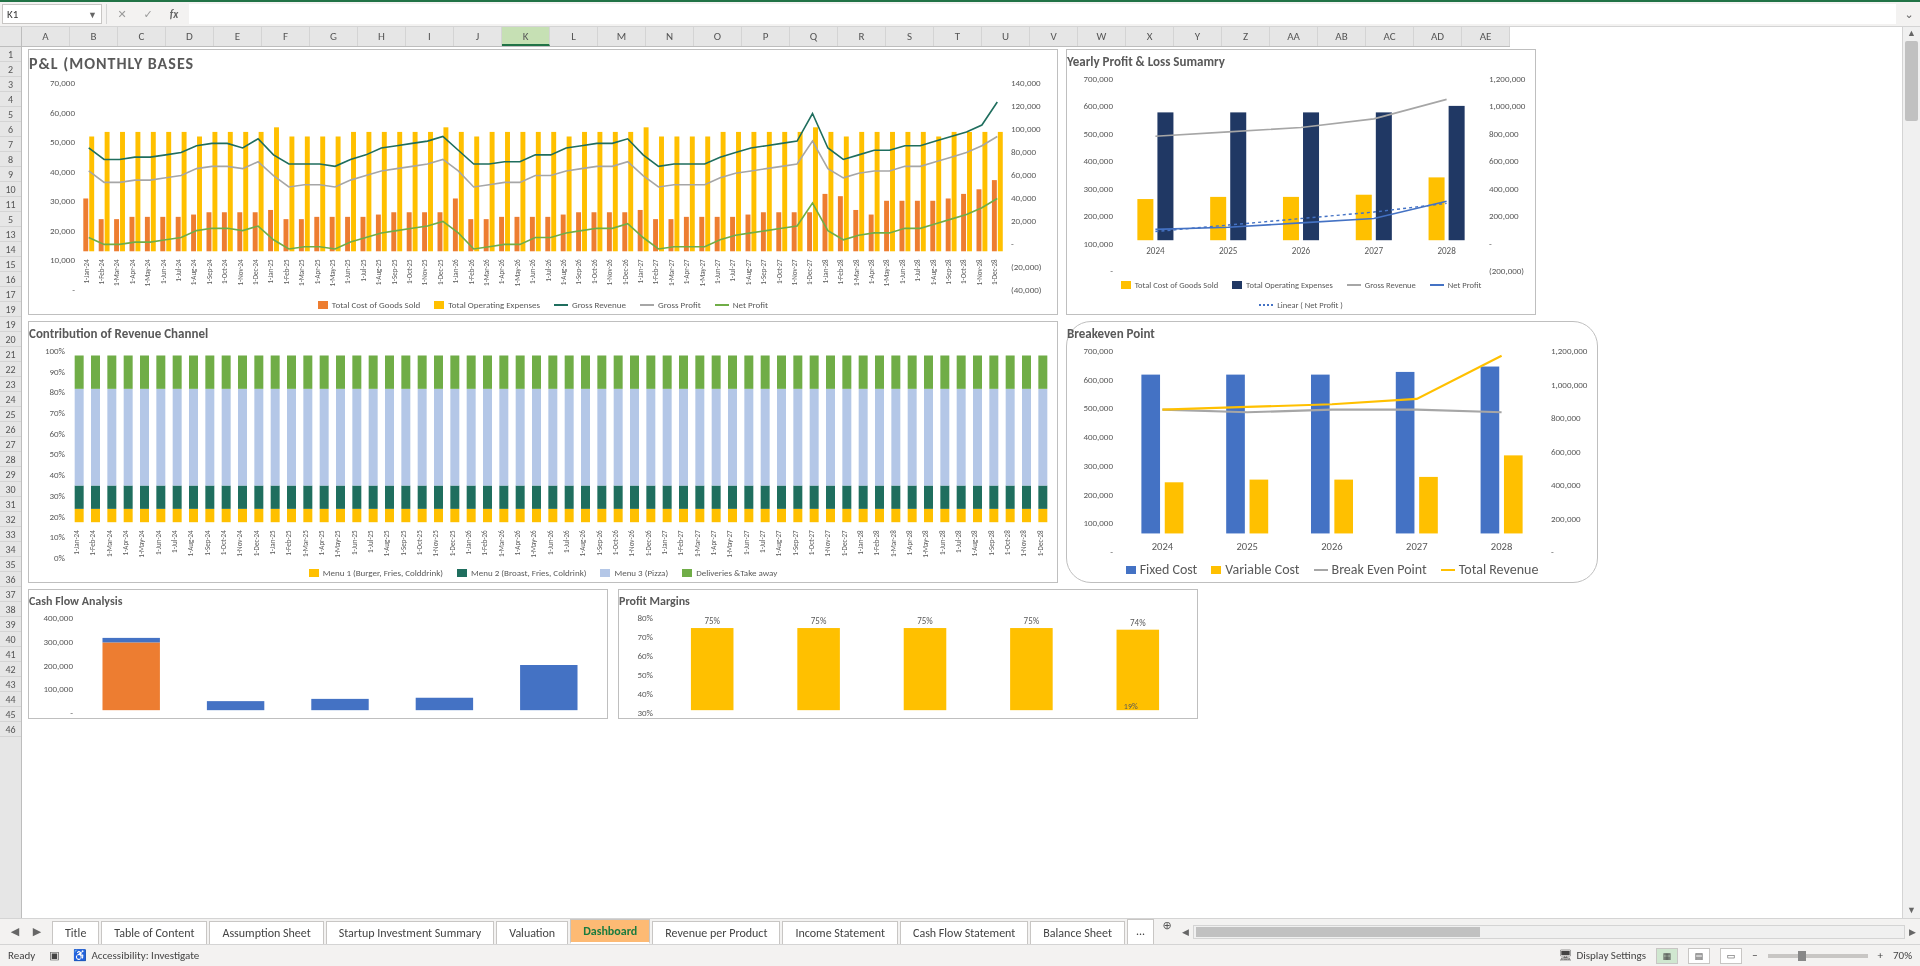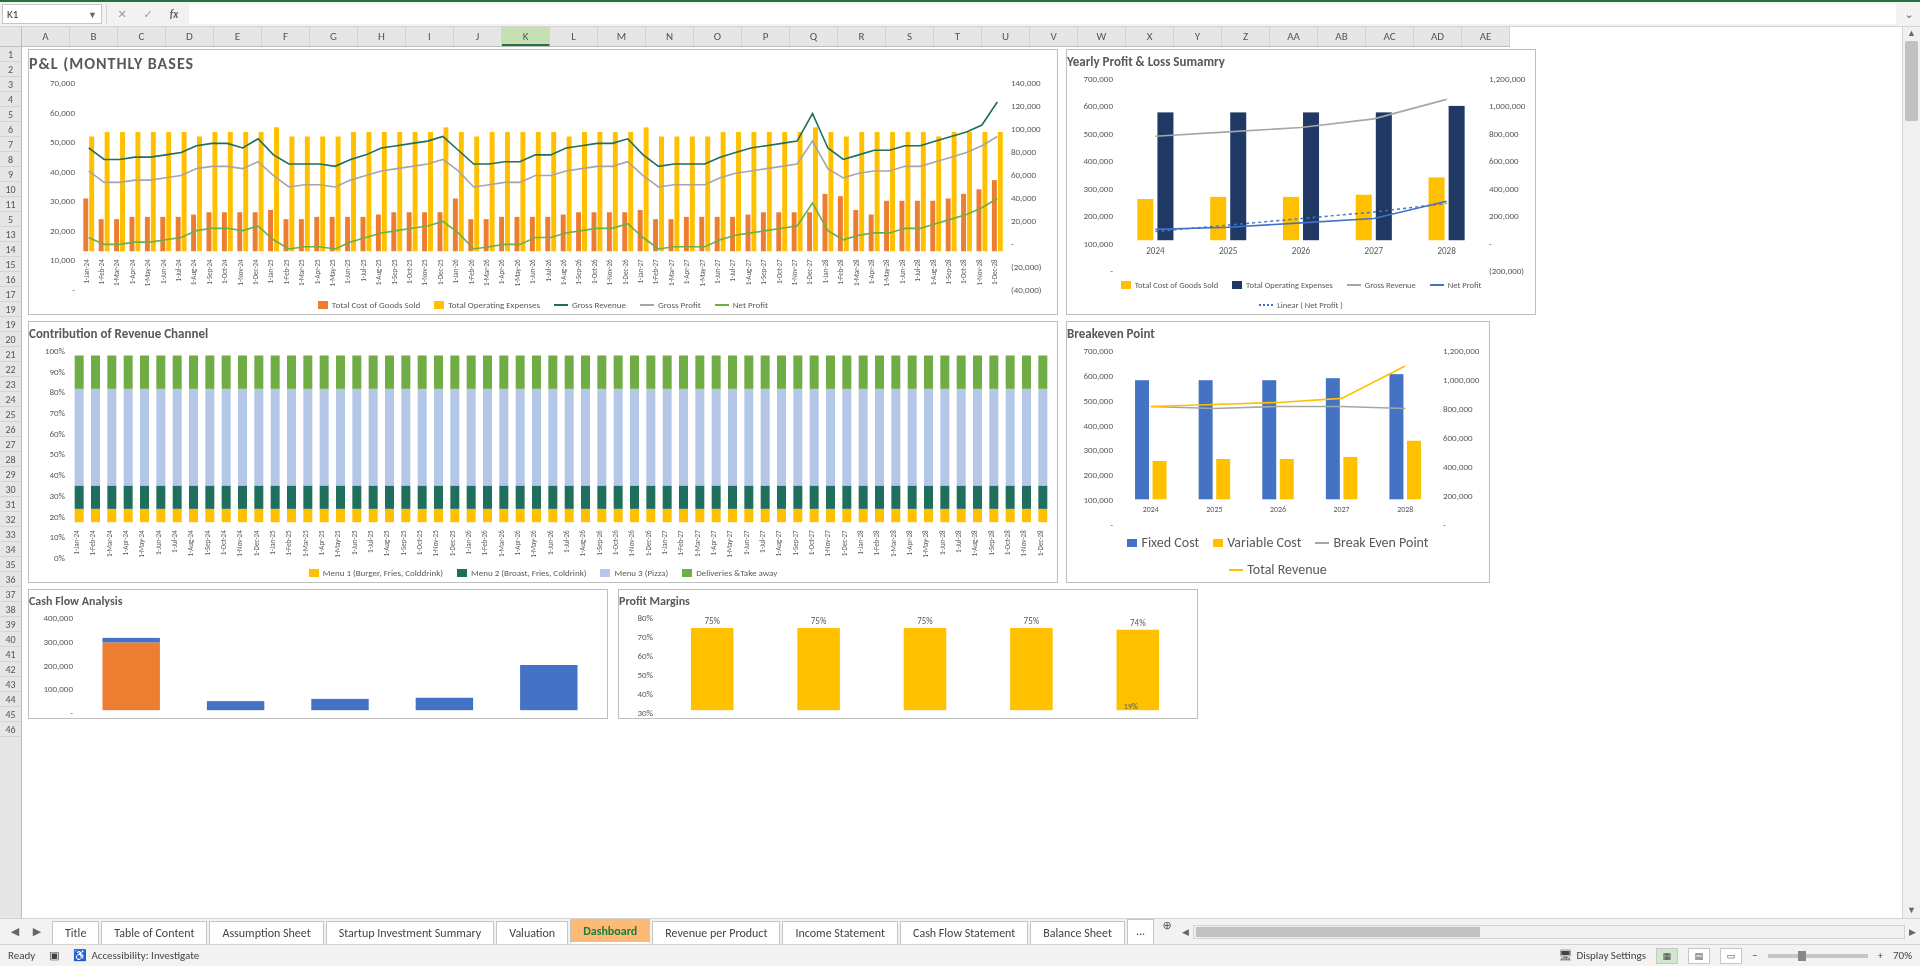--- a/index.html
+++ b/index.html
@@ -763,21 +763,21 @@
                   </svg></div>
             </div>
             <div class="legend" id="rc-leg">
                 <span class="lg"><span class="sw" style="background:#FFC000"></span>Menu 1 (Burger, Fries, Colddrink)</span>
                 <span class="lg"><span class="sw" style="background:#1F6E5E"></span>Menu 2 (Broast, Fries, Coldrink)</span>
                 <span class="lg"><span class="sw" style="background:#B4C7E7"></span>Menu 3 (Pizza)</span>
                 <span class="lg"><span class="sw" style="background:#70AD47"></span>Deliveries &amp;Take away</span>
               </div>
           </div>
 
-          <div class="panel" style="left:1044px;top:274px;width:424px;height:262px;display:flex;flex-direction:column;">
+          <div class="panel" style="left:1044px;top:274px;width:532px;height:262px;display:flex;flex-direction:column;border-radius:25px;">
             <div class="ptitle" style="font-size:13px;">Breakeven Point</div>
             <div class="chart" style="height:190px;">
               <div class="yaxis" id="be-yl">
                   <span>-</span>
                   <span>100,000</span>
                   <span>200,000</span>
                   <span>300,000</span>
                   <span>400,000</span>
                   <span>500,000</span>
                   <span>600,000</span>

